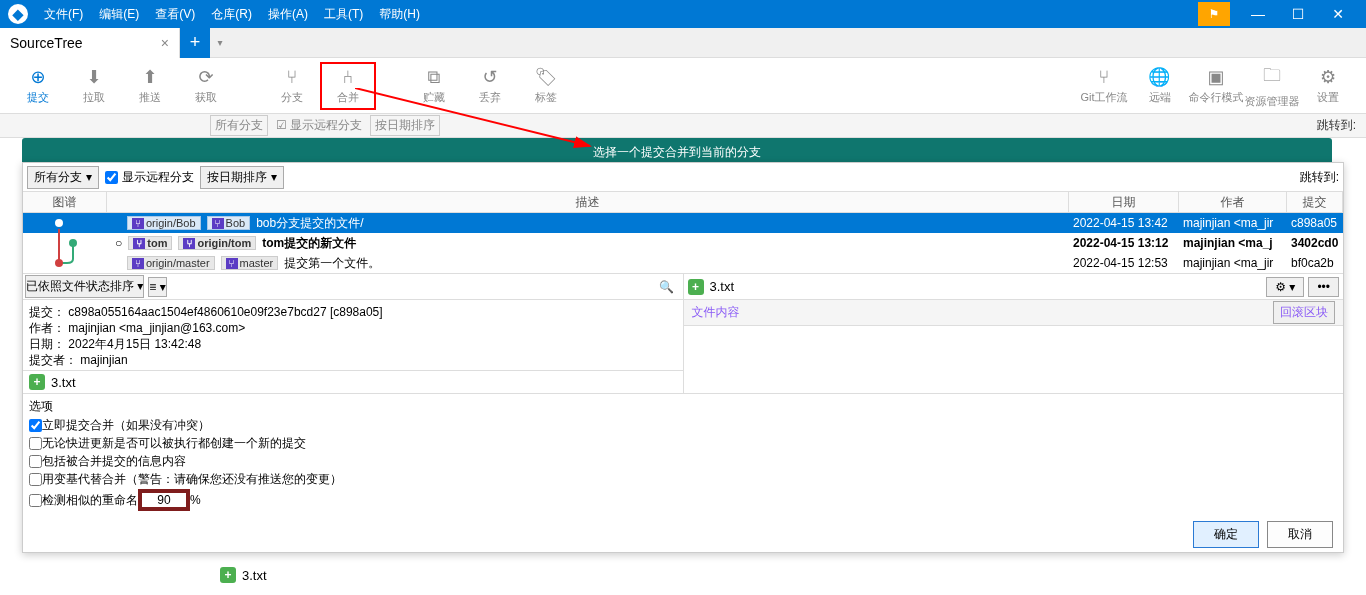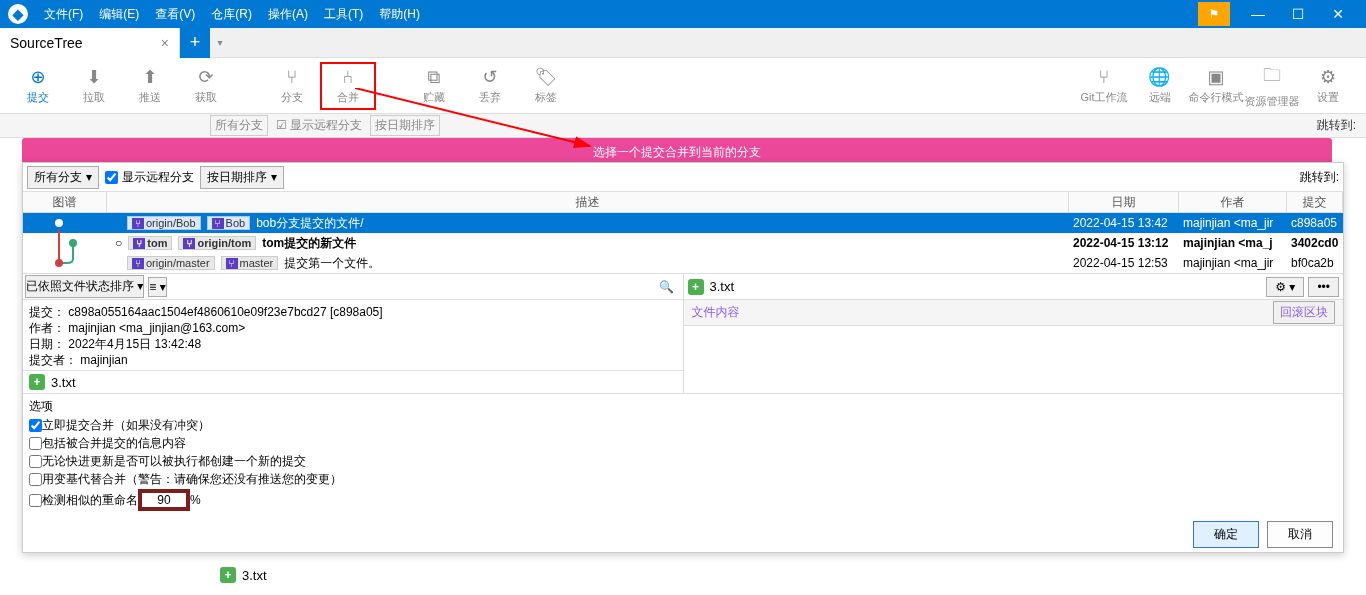--- a/index.html
+++ b/index.html
@@ -16,21 +16,21 @@
 .tabbar .tab-add { width: 30px; text-align: center; background: #0078d4; color: #fff; font-size: 18px; cursor: pointer; height: 30px; line-height: 28px; }
 .tabbar .tab-dd { width: 20px; text-align: center; font-size: 10px; color: #888; cursor: pointer; }
 .toolbar { height: 56px; display: flex; align-items: center; padding: 0 10px; border-bottom: 1px solid #ddd; }
 .tb-btn { display: flex; flex-direction: column; align-items: center; justify-content: center; width: 56px; height: 48px; cursor: pointer; color: #888; font-size: 11px; position: relative; }
 .tb-btn .tb-ico { font-size: 18px; margin-bottom: 2px; }
 .tb-btn.active { color: #0078d4; }
 .tb-btn.highlight { border: 2px solid red; }
 .toolbar .tb-spacer { flex: 1; }
 .hidden-bar { background: #f5f5f5; height: 24px; border-bottom: 1px solid #ddd; display: flex; align-items: center; padding: 0 10px; font-size: 12px; color: #888; position: relative; }
 .hidden-bar .jump { margin-left: auto; font-size: 12px; color: #333; }
-.banner { position: absolute; left: 22px; right: 34px; top: 138px; height: 28px; background: #ec4899; color: #fff; font-size: 12px; display: flex; align-items: center; justify-content: center; border-radius: 3px; z-index: 10; }
+.banner { position: absolute; left: 22px; right: 34px; top: 138px; height: 28px; background: #0f766e; color: #fff; font-size: 12px; display: flex; align-items: center; justify-content: center; border-radius: 3px; z-index: 10; }
 .annotation-arrow { position: absolute; left: 355px; top: 88px; width: 260px; height: 62px; z-index: 11; pointer-events: none; }
 .dialog { position: absolute; left: 22px; right: 22px; top: 162px; bottom: 42px; background: #fff; border: 1px solid #ccc; box-shadow: 0 2px 8px rgba(0,0,0,0.2); z-index: 10; display: flex; flex-direction: column; }
 .filterbar { height: 28px; display: flex; align-items: center; padding: 2px 4px; font-size: 12px; gap: 6px; }
 .filterbar .btn { border: 1px solid #aaa; background: #f0f0f0; padding: 2px 6px; cursor: pointer; display: flex; align-items: center; gap: 4px; }
 .filterbar .chk { display: flex; align-items: center; gap: 4px; }
 .filterbar .jump { margin-left: auto; }
 .table-hdr { display: flex; height: 22px; font-size: 12px; border-top: 1px solid #ddd; border-bottom: 1px solid #ddd; background: #fafafa; }
 .table-hdr .col { display: flex; align-items: center; justify-content: center; border-right: 1px solid #ddd; color: #555; }
 .c-graph { width: 84px; }
 .c-desc { flex: 1; }
@@ -305,25 +305,25 @@
   </div>
 
   <div class="options">
     <div class="lbl">选项</div>
     <label class="opt">
         <input type="checkbox" checked="" style="">
         <span>立即提交合并（如果没有冲突）</span>
       </label>
     <label class="opt">
         <input type="checkbox" style="">
+        <span>无论快进更新是否可以被执行都创建一个新的提交</span>
+      </label>
+    <label class="opt">
+        <input type="checkbox" style="">
         <span>包括被合并提交的信息内容</span>
-      </label>
-    <label class="opt">
-        <input type="checkbox" style="">
-        <span>无论快进更新是否可以被执行都创建一个新的提交</span>
       </label>
     <label class="opt">
         <input type="checkbox" style="">
         <span>用变基代替合并（警告：请确保您还没有推送您的变更）</span>
       </label>
     <label class="opt">
         <input type="checkbox" style="">
         <span>检测相似的重命名</span> 
         <input type="text" value="90" style=""> 
         <span>%</span>

